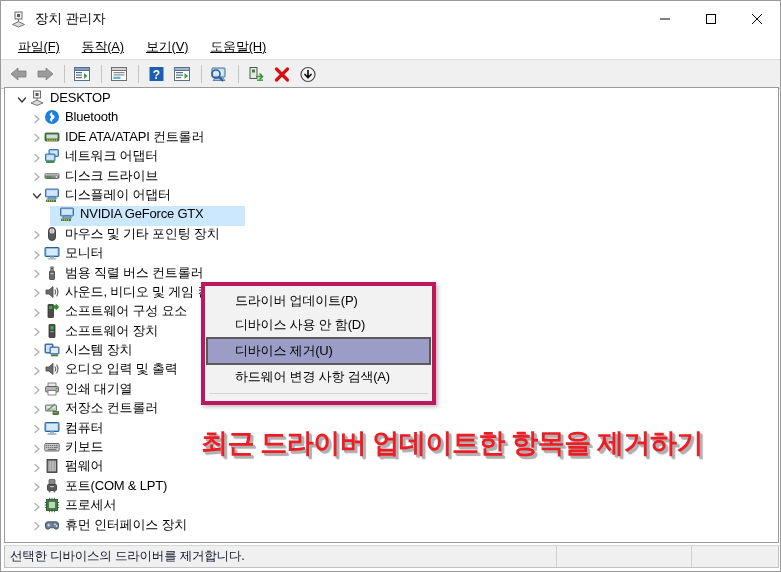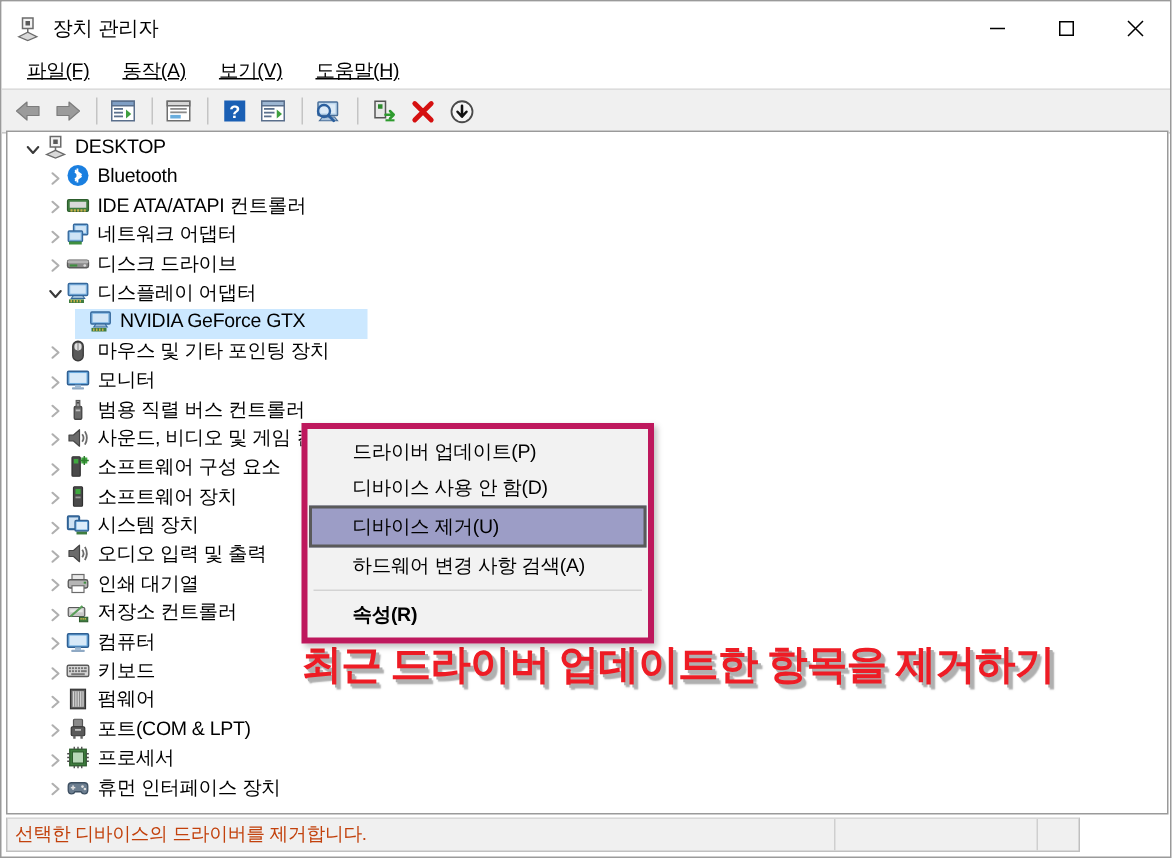--- a/index.html
+++ b/index.html
@@ -217,30 +217,30 @@
       2px 2px 0 #b0b0b0,
       3px 3px 1px rgba(120,120,120,0.6);
     font-family: Liberation Serif, serif;
   }
 
   
   .statusbar {
     position: absolute;
     left: 3px;
     bottom: 3px;
-    width: 716px;
+    width: 775px;
     height: 23px;
     background: #f0f0f0;
     border: 1px solid #c0c0c0;
     border-top: 1px solid #d7d7d7;
     box-sizing: border-box;
     display: flex;
     align-items: center;
     font-size: 12.5px;
-    color: #c2410c;
+    color: #0f172a;
   }
   .status-pane-1 {
     flex: 0 0 552px;
     padding-left: 5px;
     border-right: 1px solid #cfcfcf;
     height: 100%;
     display: flex;
     align-items: center;
     letter-spacing: -0.2px;
     box-sizing: border-box;
@@ -740,21 +740,20 @@
           <span class="node-label">휴먼 인터페이스 장치</span>
         </div>
       </div>
 
     <div class="ctxmenu">
       <div class="ctx-item">드라이버 업데이트(P)</div>
       <div class="ctx-item">디바이스 사용 안 함(D)</div>
       <div class="ctx-item highlight">디바이스 제거(U)</div>
       <div class="ctx-item">하드웨어 변경 사항 검색(A)</div>
       <div class="ctx-sep"></div>
-      <div class="ctx-item bold">속성(R)</div>
     </div>
 
     <div class="annotation">최근 드라이버 업데이트한 항목을 제거하기</div>
   </div>
 
   <div class="statusbar">
     <div class="status-pane-1">선택한 디바이스의 드라이버를 제거합니다.</div>
     <div class="status-pane-2"></div>
     <div class="status-pane-3"></div>
   </div>

